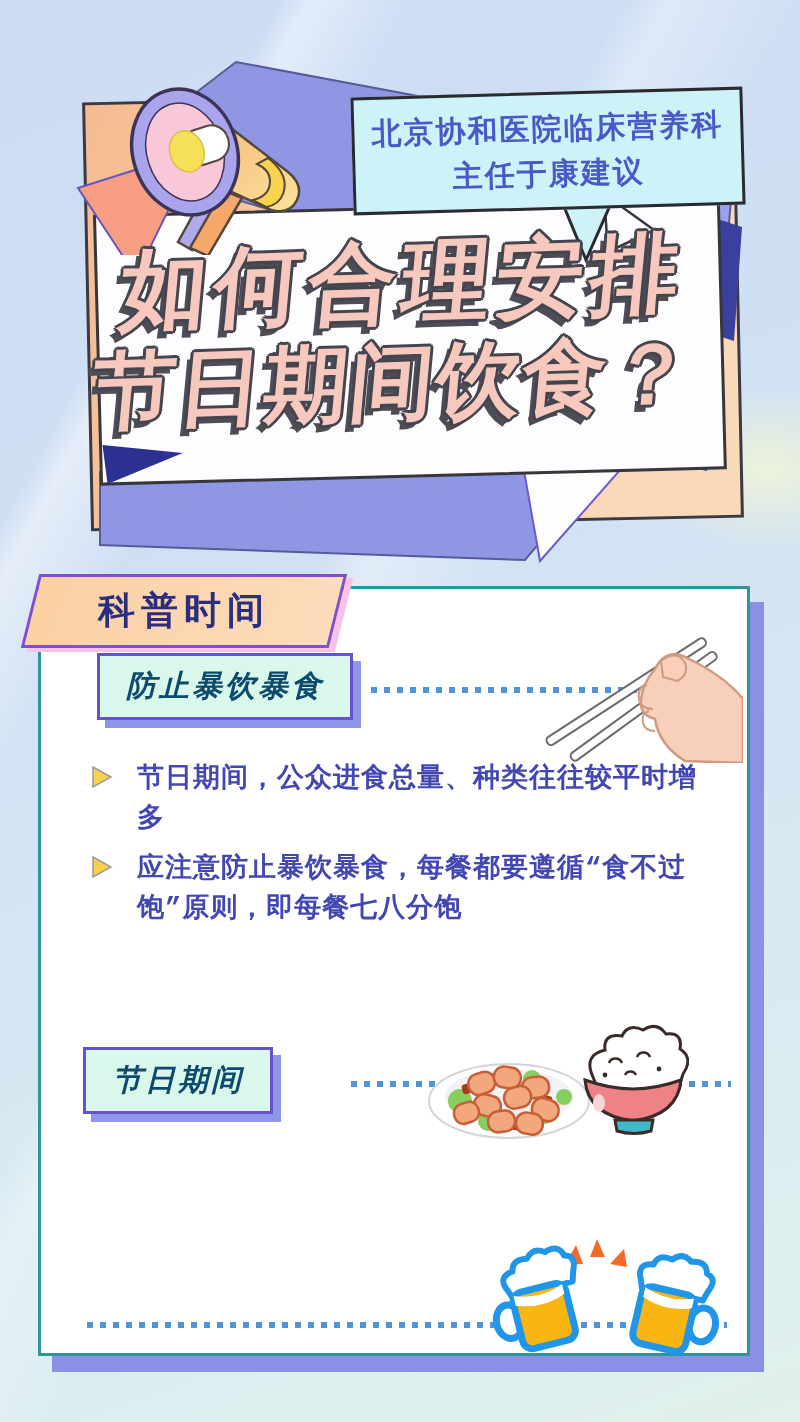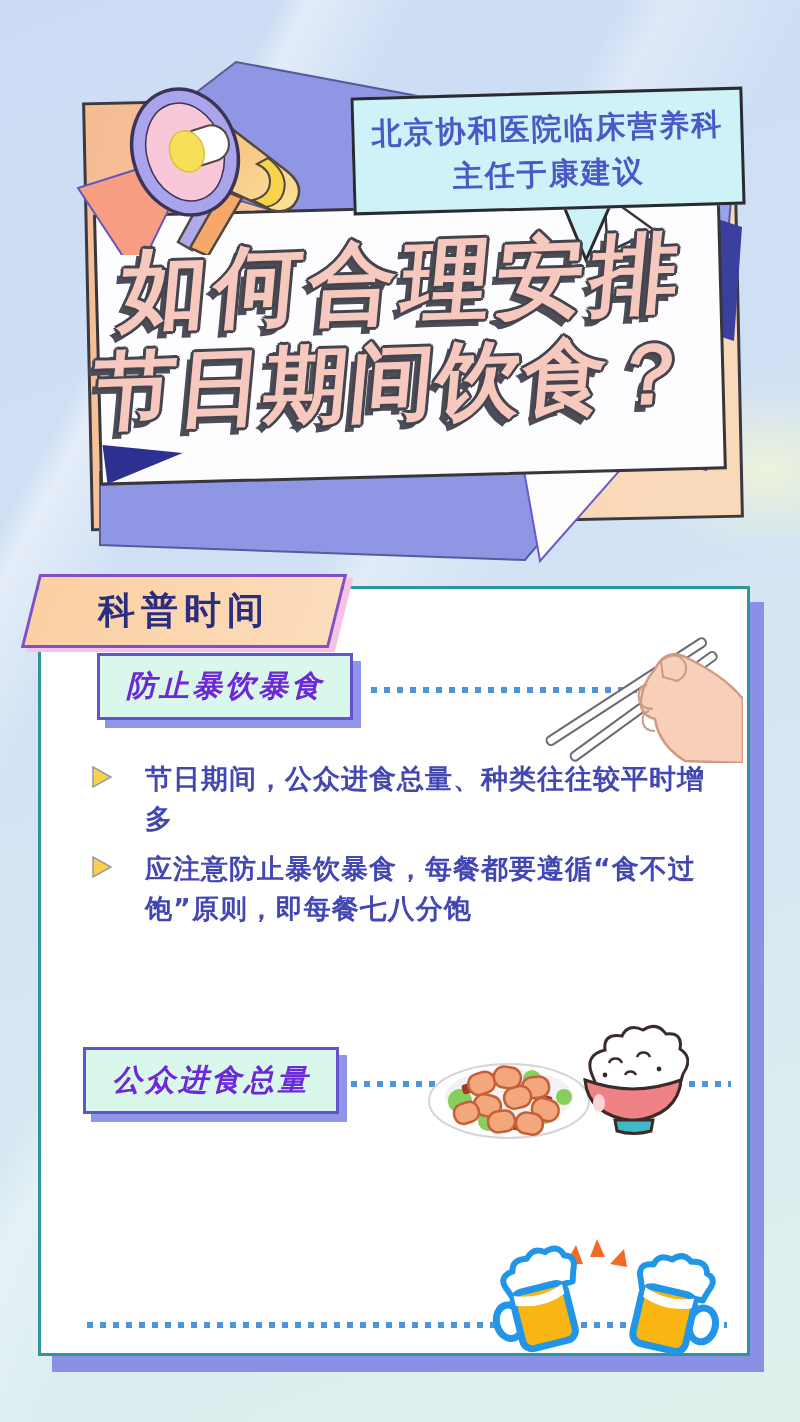--- a/index.html
+++ b/index.html
@@ -53,26 +53,26 @@
     border:3px solid #8050c8;box-sizing:border-box;
     box-shadow:7px 4px 0 #f6c2e6;
     display:flex;align-items:center;justify-content:center;
   }
   .badge span{transform:skewX(14deg);color:#2b2d7e;font-weight:800;font-size:37px;letter-spacing:6px;}
 
   .sec-box{
     position:absolute;display:inline-block;padding:10px 26px;
     background:#d9f7ea;border:3px solid #6454cc;box-sizing:border-box;
     box-shadow:8px 8px 0 #8f95e8;z-index:3;
-    color:#6d28d9;font-weight:800;font-style:italic;font-size:30px;letter-spacing:3px;white-space:nowrap;
+    color:#0c4a6e;font-weight:800;font-style:italic;font-size:30px;letter-spacing:3px;white-space:nowrap;
   }
   .dotline{position:absolute;height:6px;z-index:1;
     background-image:repeating-linear-gradient(90deg,#4f94d8 0 6px,rgba(0,0,0,0) 6px 13px);}
 
-  .bullet{position:absolute;display:flex;gap:32px;z-index:2;}
+  .bullet{position:absolute;display:flex;gap:24px;z-index:2;font-family:Liberation Mono, monospace;}
   .bullet .tri{flex:0 0 auto;margin-top:6px;}
   .bullet .btxt{color:#4347b2;font-weight:700;font-size:27px;line-height:40px;letter-spacing:1px;}
   .bullet.wide .btxt{line-height:54px;letter-spacing:2px;}
 
   .illus{position:absolute;z-index:3;}
 </style>
 </head>
 <body>
 
 <div class="bg-streaks"></div>
@@ -162,21 +162,21 @@
 
   <div class="bullet" style="left:50px;top:260px;width:624px">
     <svg class="tri" width="22" height="24" viewBox="0 0 22 24">
       <polygon points="2,2 20,12 2,22" stroke="#9a9aa2" stroke-width="1.5" fill="#f8d14e"></polygon>
     </svg>
     <div class="btxt">应注意防止暴饮暴食，每餐都要遵循“食不过饱”原则，即每餐七八分饱</div>
   </div>
 
 
   <div class="sec-box" style="left:42px;top:458px">
-    <span>公众进食总量</span>
+    <span>节日期间</span>
   </div>
   <div class="dotline" style="left:310px;right:16px;top:492px"></div>
 
   <svg class="illus" style="left:383px;top:440px" width="170" height="114" viewBox="0 0 170 114">
     <ellipse cx="85" cy="72" rx="80" ry="37" fill="#ffffff" stroke="#d4d4da" stroke-width="2"></ellipse>
     <ellipse cx="85" cy="68" rx="64" ry="28" fill="#f2f2f5"></ellipse>
     <g fill="#86cf5e">
       <circle cx="36" cy="72" r="12"></circle>
         <circle cx="120" cy="84" r="11"></circle>
       <circle cx="64" cy="92" r="10"></circle>

